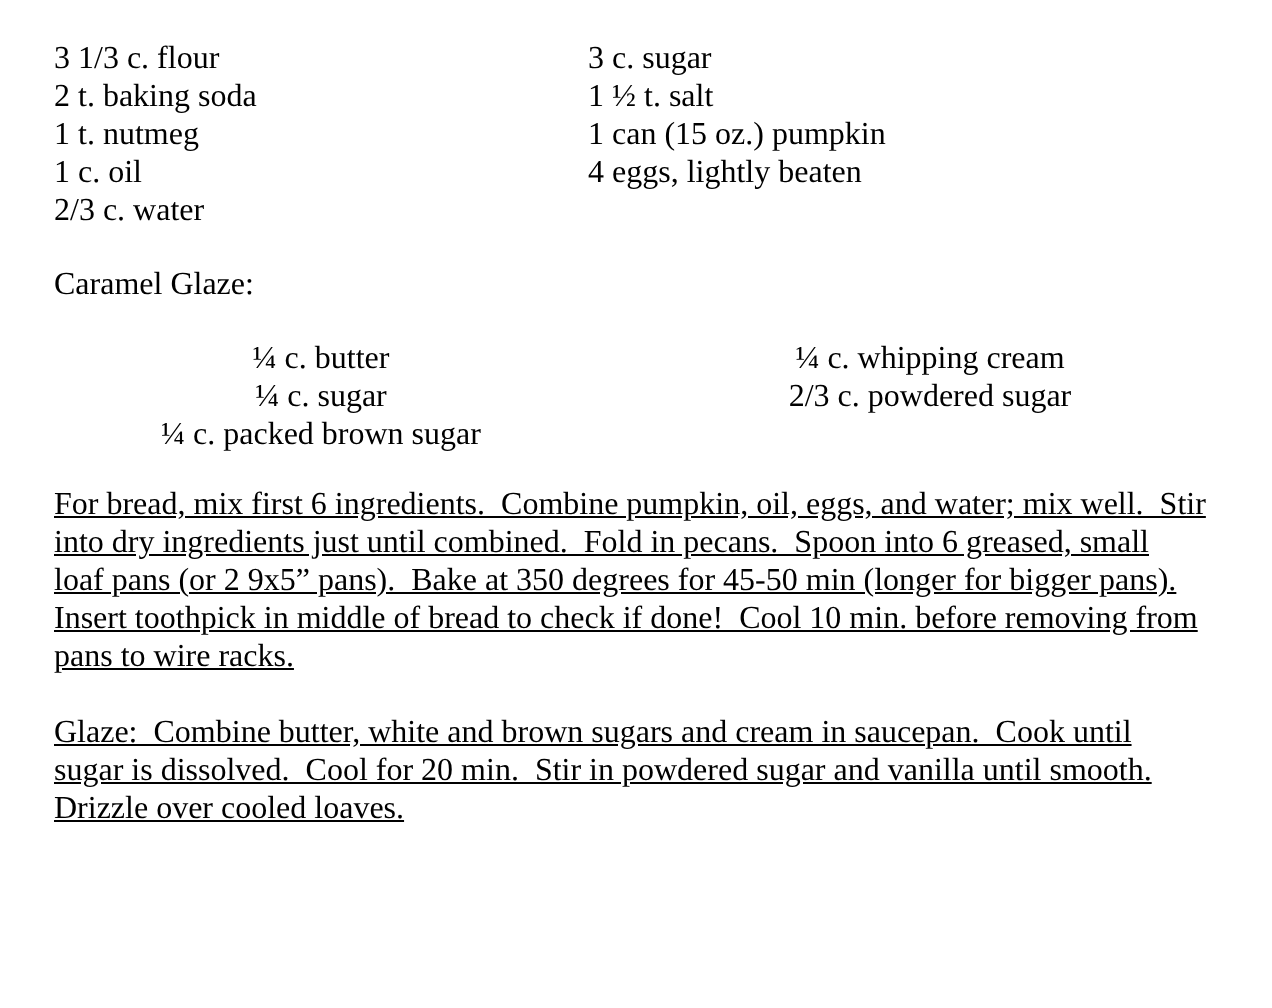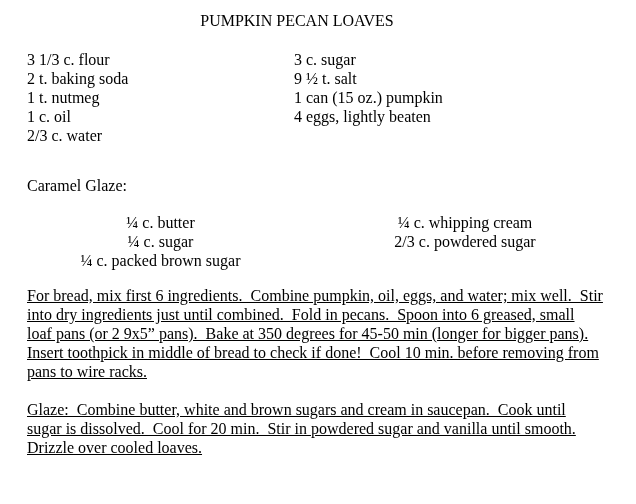--- a/index.html
+++ b/index.html
@@ -30,45 +30,44 @@
     grid-template-columns: 267px 1fr;
     margin-left: 27px;
   }
   .ingredients { margin-top: 20px; }
   .glaze-cols  { margin-top: 18px; text-align: center; }
   .cell {
     height: 19px;
     white-space: pre;
   }
   .heading {
-    margin: 31px 0 0 27px;
+    margin: 18px 0 0 27px;
     height: 19px;
     white-space: pre;
   }
   .para { margin-left: 27px; width: 600px; }
   .para-bread { margin-top: 16px; }
   .para-glaze { margin-top: 19px; }
   .line {
     height: 19px;
     white-space: pre;
     text-decoration: underline;
   }
 </style>
 </head>
 <body>
 
 <div class="page">
 
-  <div class="title">PUMPKIN PECAN LOAVES</div>
 
   <div class="cols ingredients">
     <div class="cell">3 1/3 c. flour</div>
     <div class="cell">3 c. sugar</div>
     <div class="cell">2 t. baking soda</div>
-    <div class="cell">9 ½ t. salt</div>
+    <div class="cell">1 ½ t. salt</div>
     <div class="cell">1 t. nutmeg</div>
     <div class="cell">1 can (15 oz.) pumpkin</div>
     <div class="cell">1 c. oil</div>
     <div class="cell">4 eggs, lightly beaten</div>
     <div class="cell">2/3 c. water</div>
     <div class="cell"></div>
   </div>
 
   <div class="heading">Caramel Glaze:</div>
 

